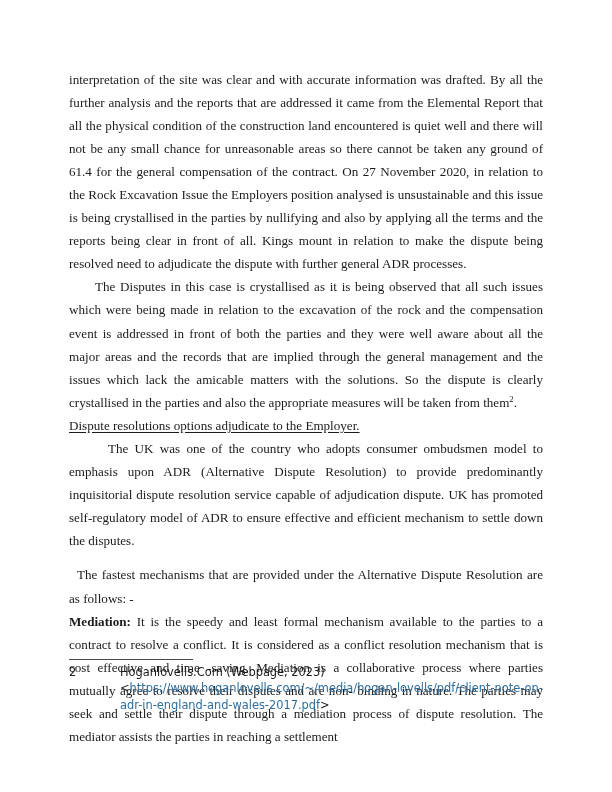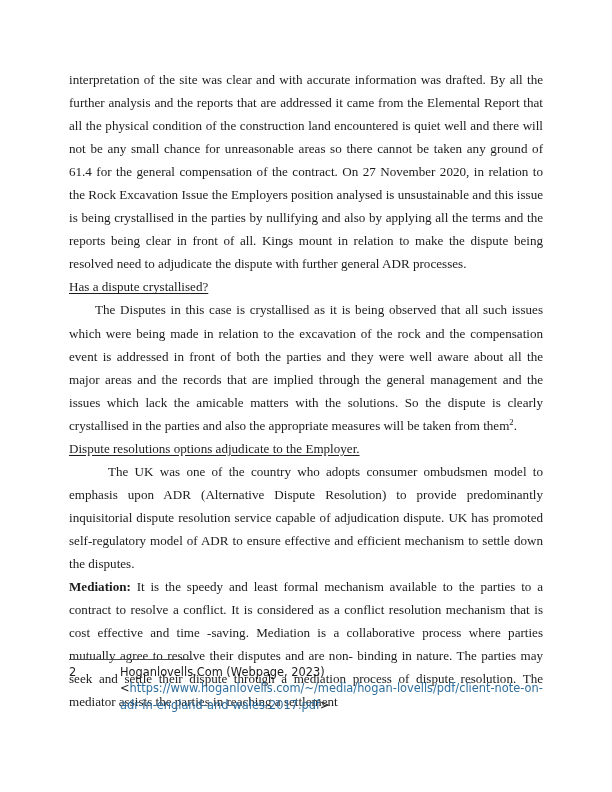--- a/index.html
+++ b/index.html
@@ -121,28 +121,28 @@
 </style>
 </head>
 <body>
 
 <div class="page">
 
   <div class="body-area">
 
     <p class="para">interpretation of the site was clear and with accurate information was drafted.  By all the further analysis and the reports that are addressed it came from the Elemental Report that all the physical condition of the construction land encountered is quiet well and there will not be any small chance for unreasonable areas so there cannot be taken any ground of 61.4 for the general compensation of the contract. On 27 November 2020, in relation to the Rock Excavation Issue the Employers position analysed is unsustainable and this issue is being crystallised in the parties by nullifying and also by applying all the terms and the reports being clear in front of all. Kings mount in relation to make the dispute being resolved need to adjudicate the dispute with further general ADR processes.</p>
 
-    <p class="heading gap-before"><span class="u">Has a dispute crystallised?</span></p>
 
     <p class="para indent-md"><span>The Disputes in this case is crystallised as it is being observed that all such issues which were being made in relation to the excavation of the rock and the compensation event is addressed in front of both the parties and they were well aware about all the major areas and the records that are implied through the general management and the issues which lack the amicable matters with the solutions. So the dispute is clearly crystallised in the parties and also the appropriate measures will be taken from them</span><sup class="fn">2</sup><span>.</span></p>
 
     <p class="heading gap-before"><span class="u">Dispute resolutions options adjudicate to the Employer.</span></p>
 
     <p class="para indent-lg">The UK was one of the country who adopts consumer ombudsmen model to emphasis upon ADR (Alternative Dispute Resolution) to provide predominantly inquisitorial dispute resolution service capable of adjudication dispute. UK has promoted self-regulatory model of ADR to ensure effective and efficient mechanism to settle down the disputes.</p>
 
+    <p class="para indent-sm gap-before">The fastest mechanisms that are provided under the Alternative Dispute Resolution are as follows: -</p>
 
     <p class="para"><span class="run-in">Mediation:</span><span> It is the speedy and least formal mechanism available to the parties to a contract to resolve a conflict. It is considered as a conflict resolution mechanism that is cost effective and time -saving. Mediation is a collaborative process where parties mutually agree to resolve their disputes and are non- binding in nature. The parties may seek and settle their dispute through a mediation process of dispute resolution. The mediator assists the parties in reaching a settlement</span></p>
 
   </div>
 
   <div class="footnote-zone">
     <div class="footnote-rule"></div>
     <div class="footnote">
       <span class="footnote-num">2</span><span class="fn-source">Hoganlovells.Com</span><span> (Webpage, 2023)</span><br><span class="fn-bracket">&lt;</span><span class="fn-url">https://www.hoganlovells.com/~/media/hogan-lovells/pdf/client-note-on-adr-in-england-and-wales-2017.pdf</span><span class="fn-bracket">&gt;</span>
     </div>

